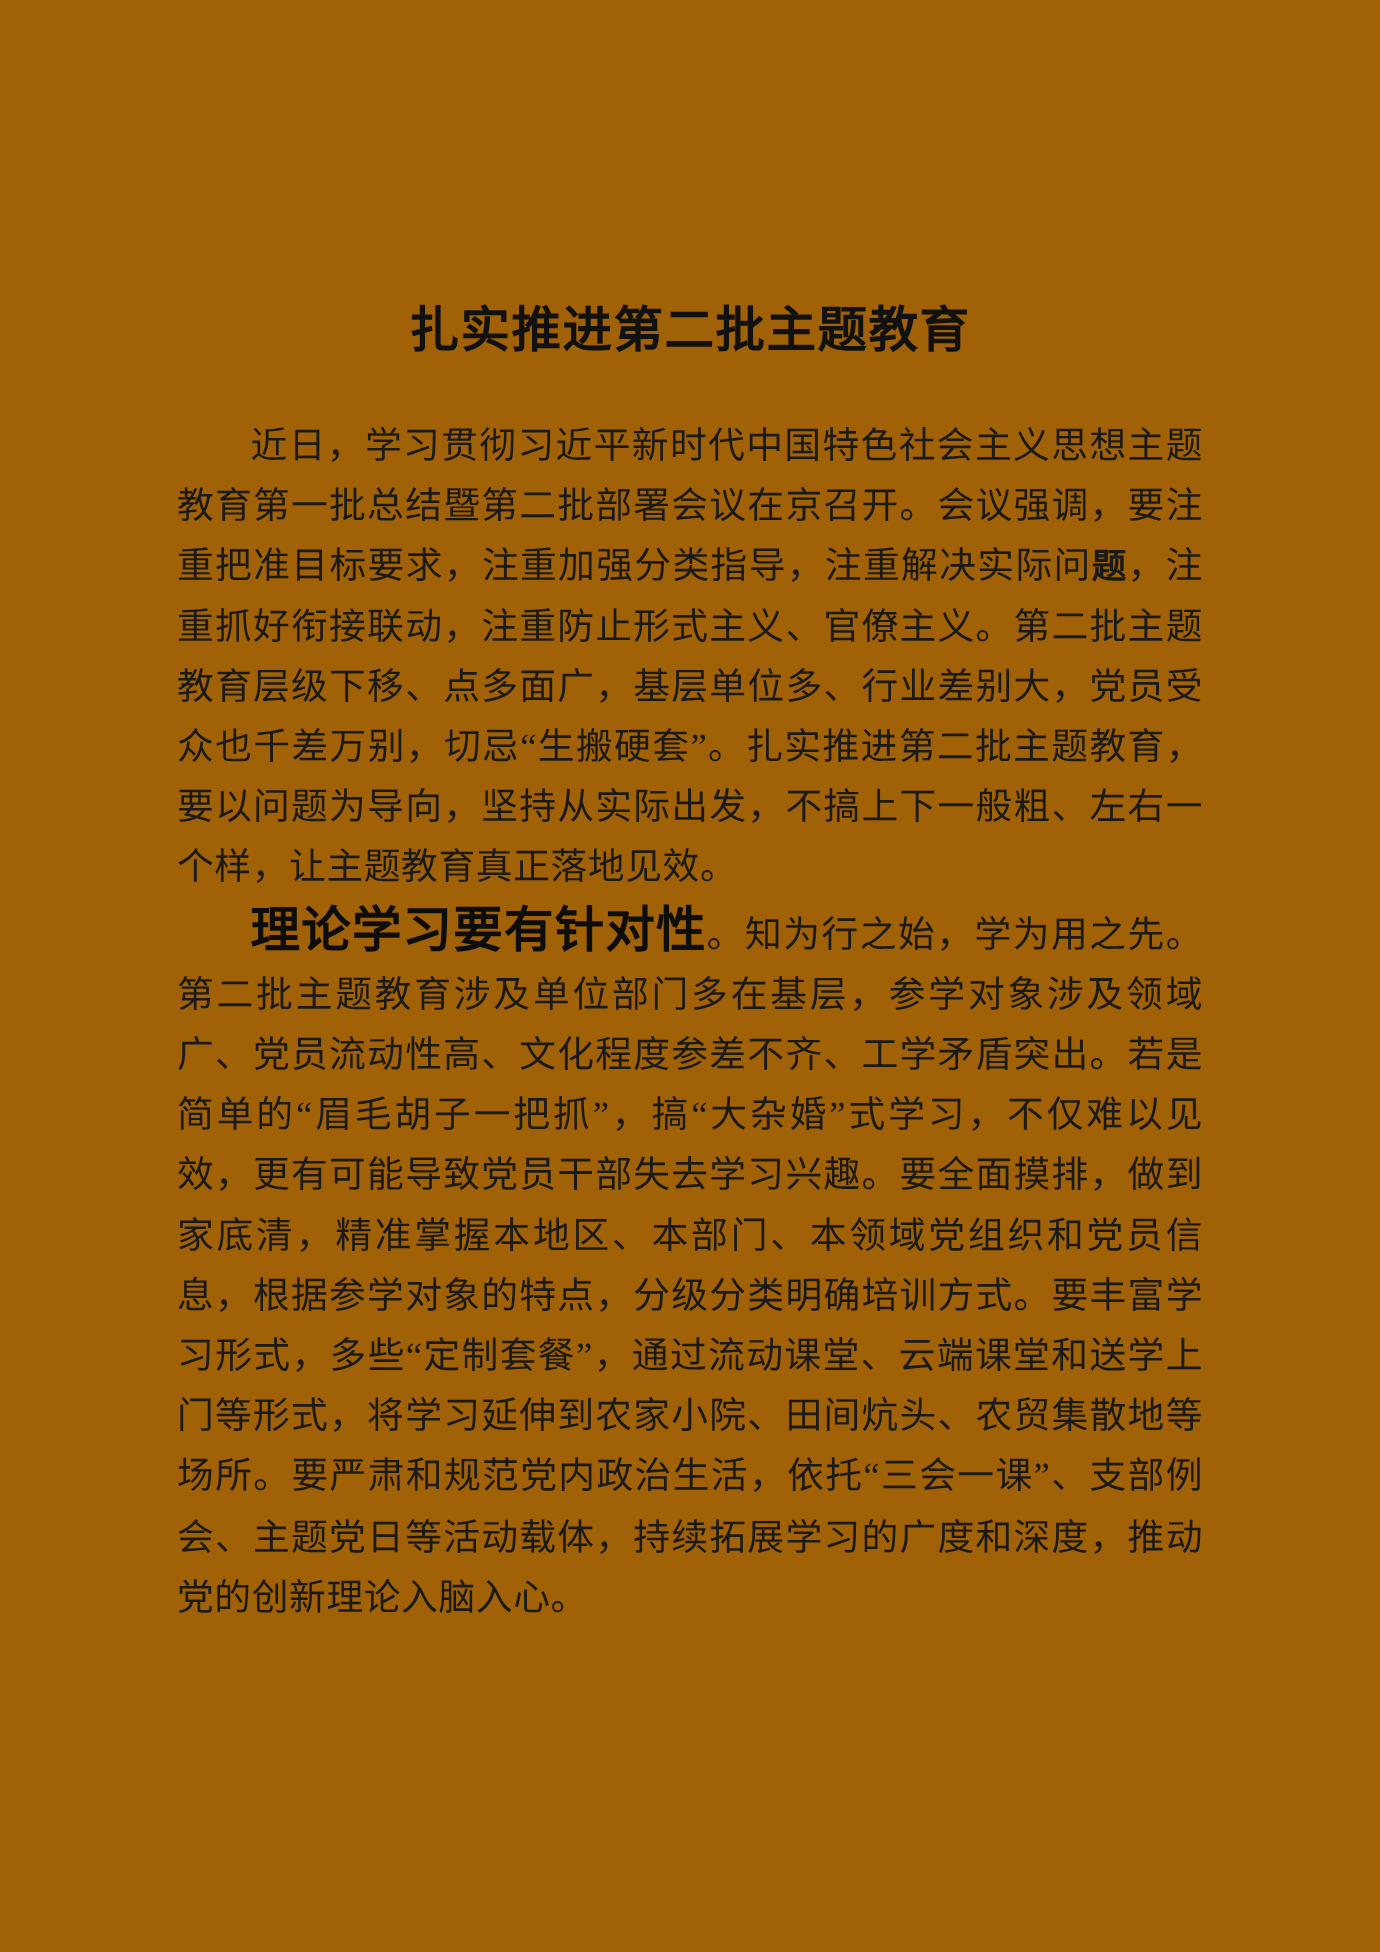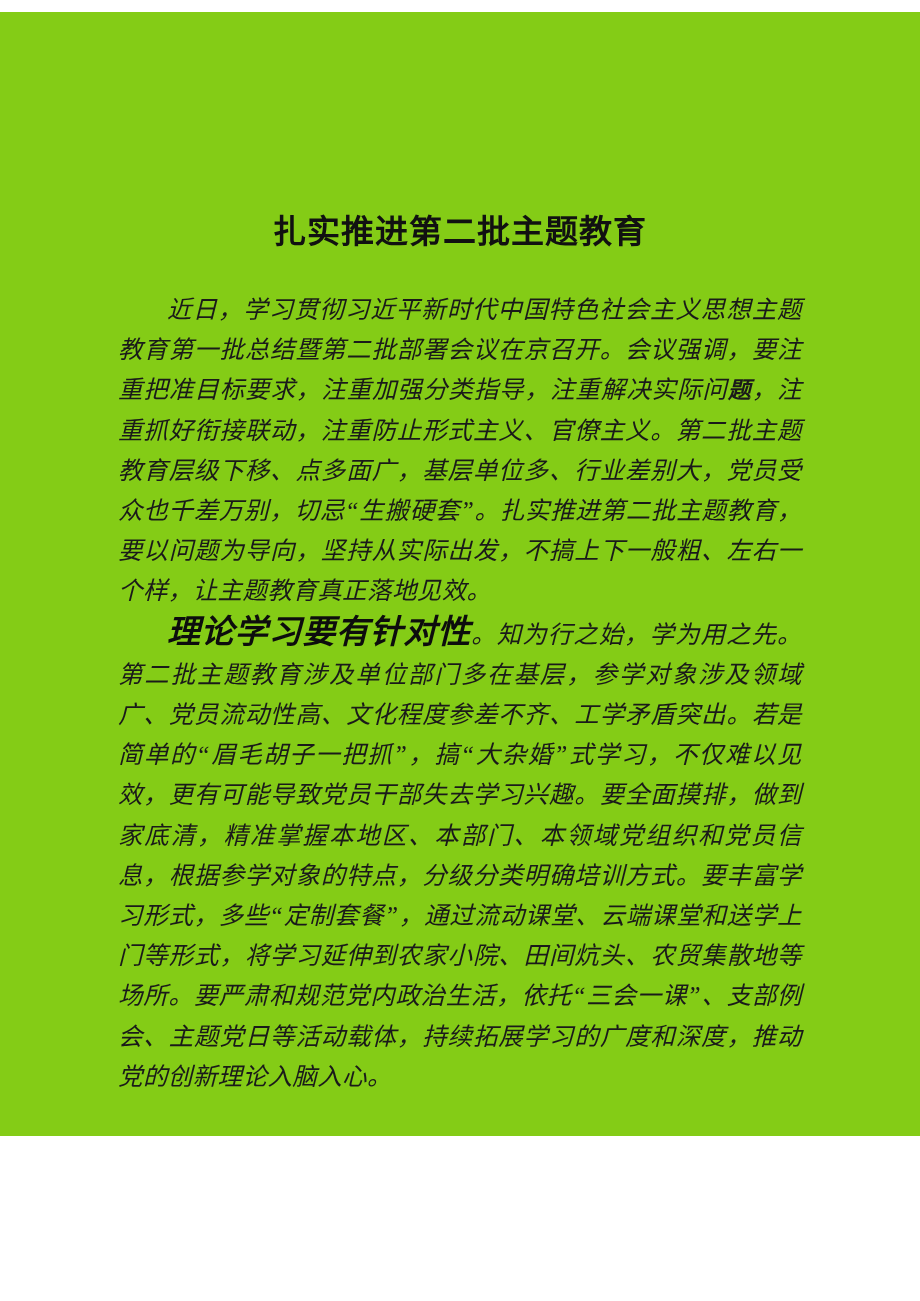--- a/index.html
+++ b/index.html
@@ -5,23 +5,23 @@
 <style>
   html, body {
     margin: 0;
     padding: 0;
     background: #ffffff;
   }
 
   .page {
     position: relative;
     width: 920px;
-    height: 1124px;
-    background: #84cc16;
-    margin: 12px auto;
+    height: 1301px;
+    background: #a16207;
+    margin: 0 auto;
     overflow: hidden;
     font-family: "Liberation Serif", "DejaVu Serif", serif;
   }
 
   
   .doc-title {
     position: absolute;
     left: 118px;
     top: 176px;
     width: 684px;
@@ -47,21 +47,20 @@
     margin: 0;
     font-family: "Liberation Serif", "DejaVu Serif", serif;
     font-size: 24.5px;
     line-height: 40.2px;
     color: #1a1a1a;
     text-align: justify;
     text-justify: inter-character;
     text-indent: 49px;
     letter-spacing: 0.4px;
     word-break: break-all;
-    font-style: italic;
   }
 
   .para + .para {
     margin-top: 0px;
   }
 
   
   .lead {
     font-family: "Liberation Sans", "DejaVu Sans", sans-serif;
     font-weight: bold;

